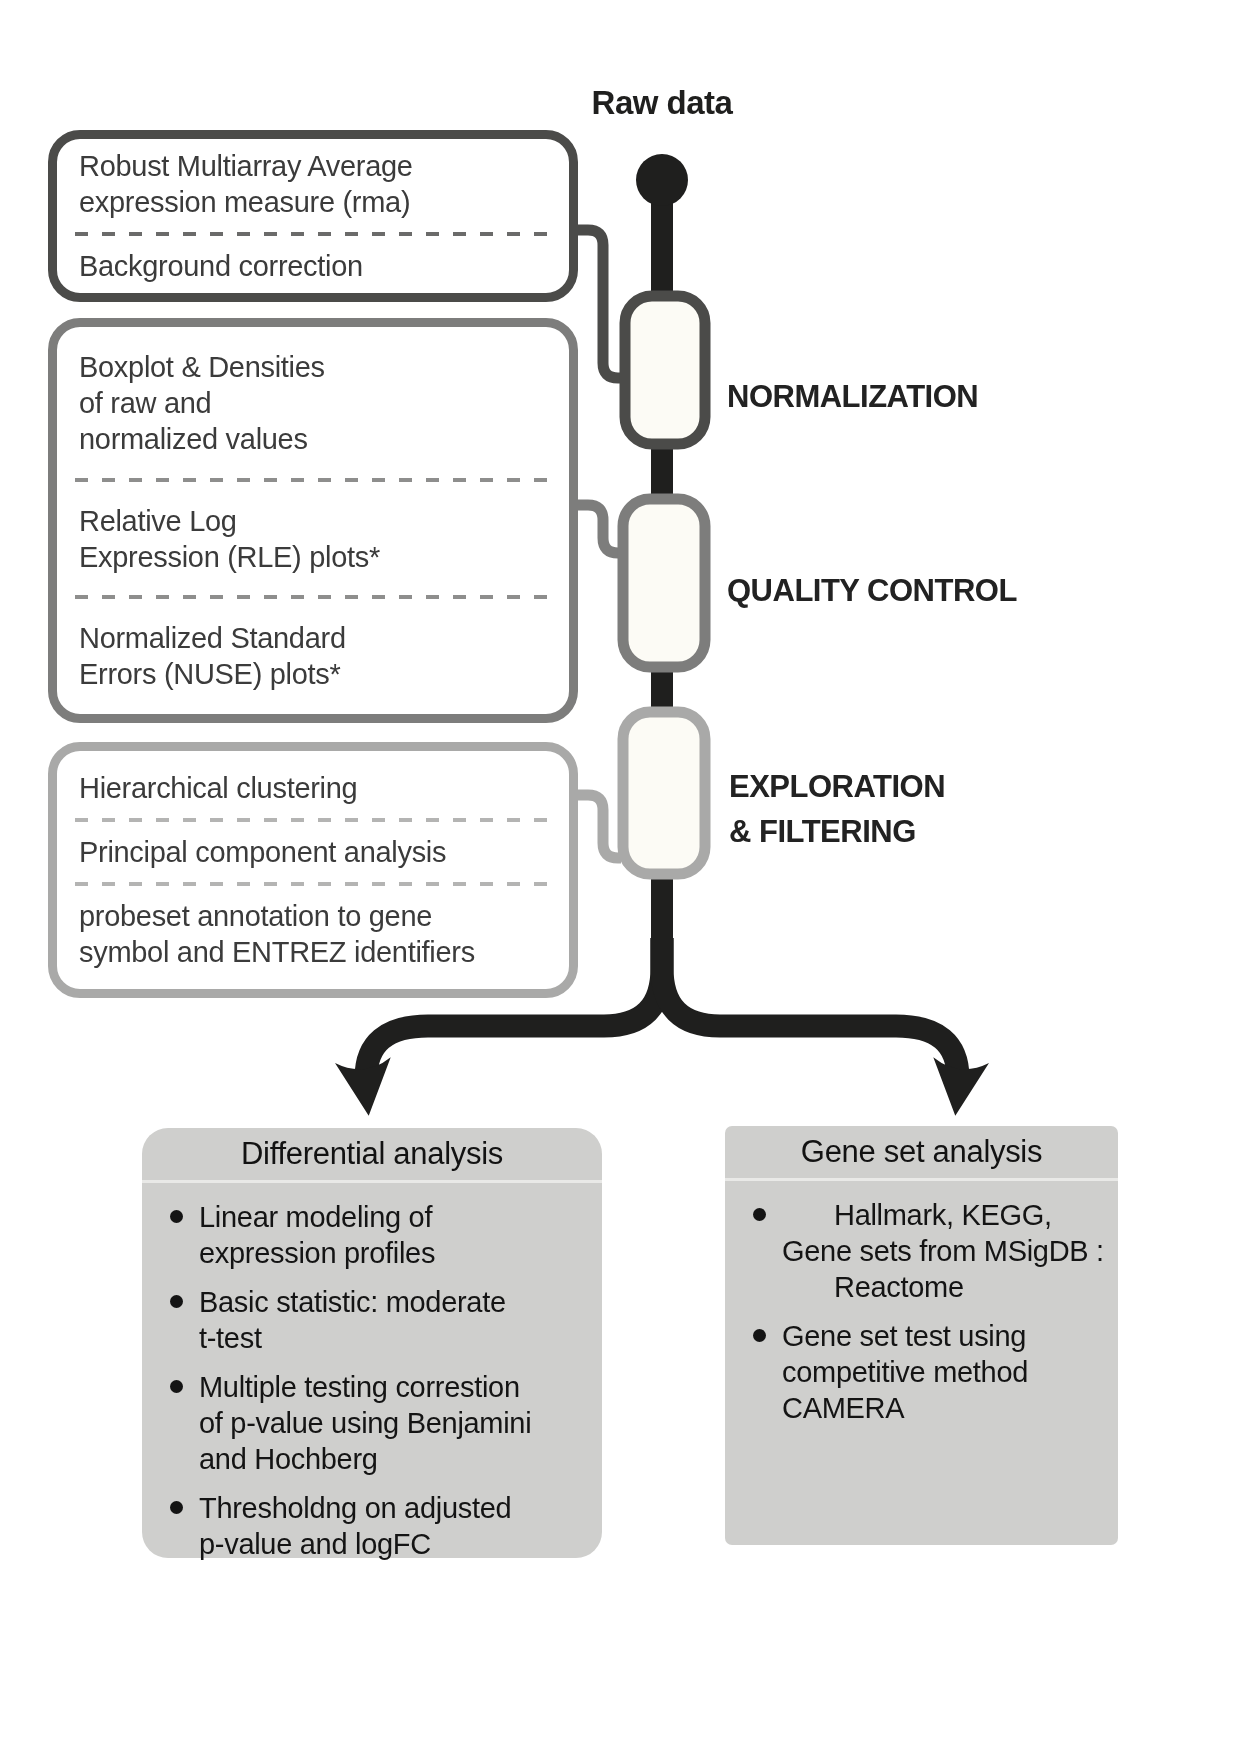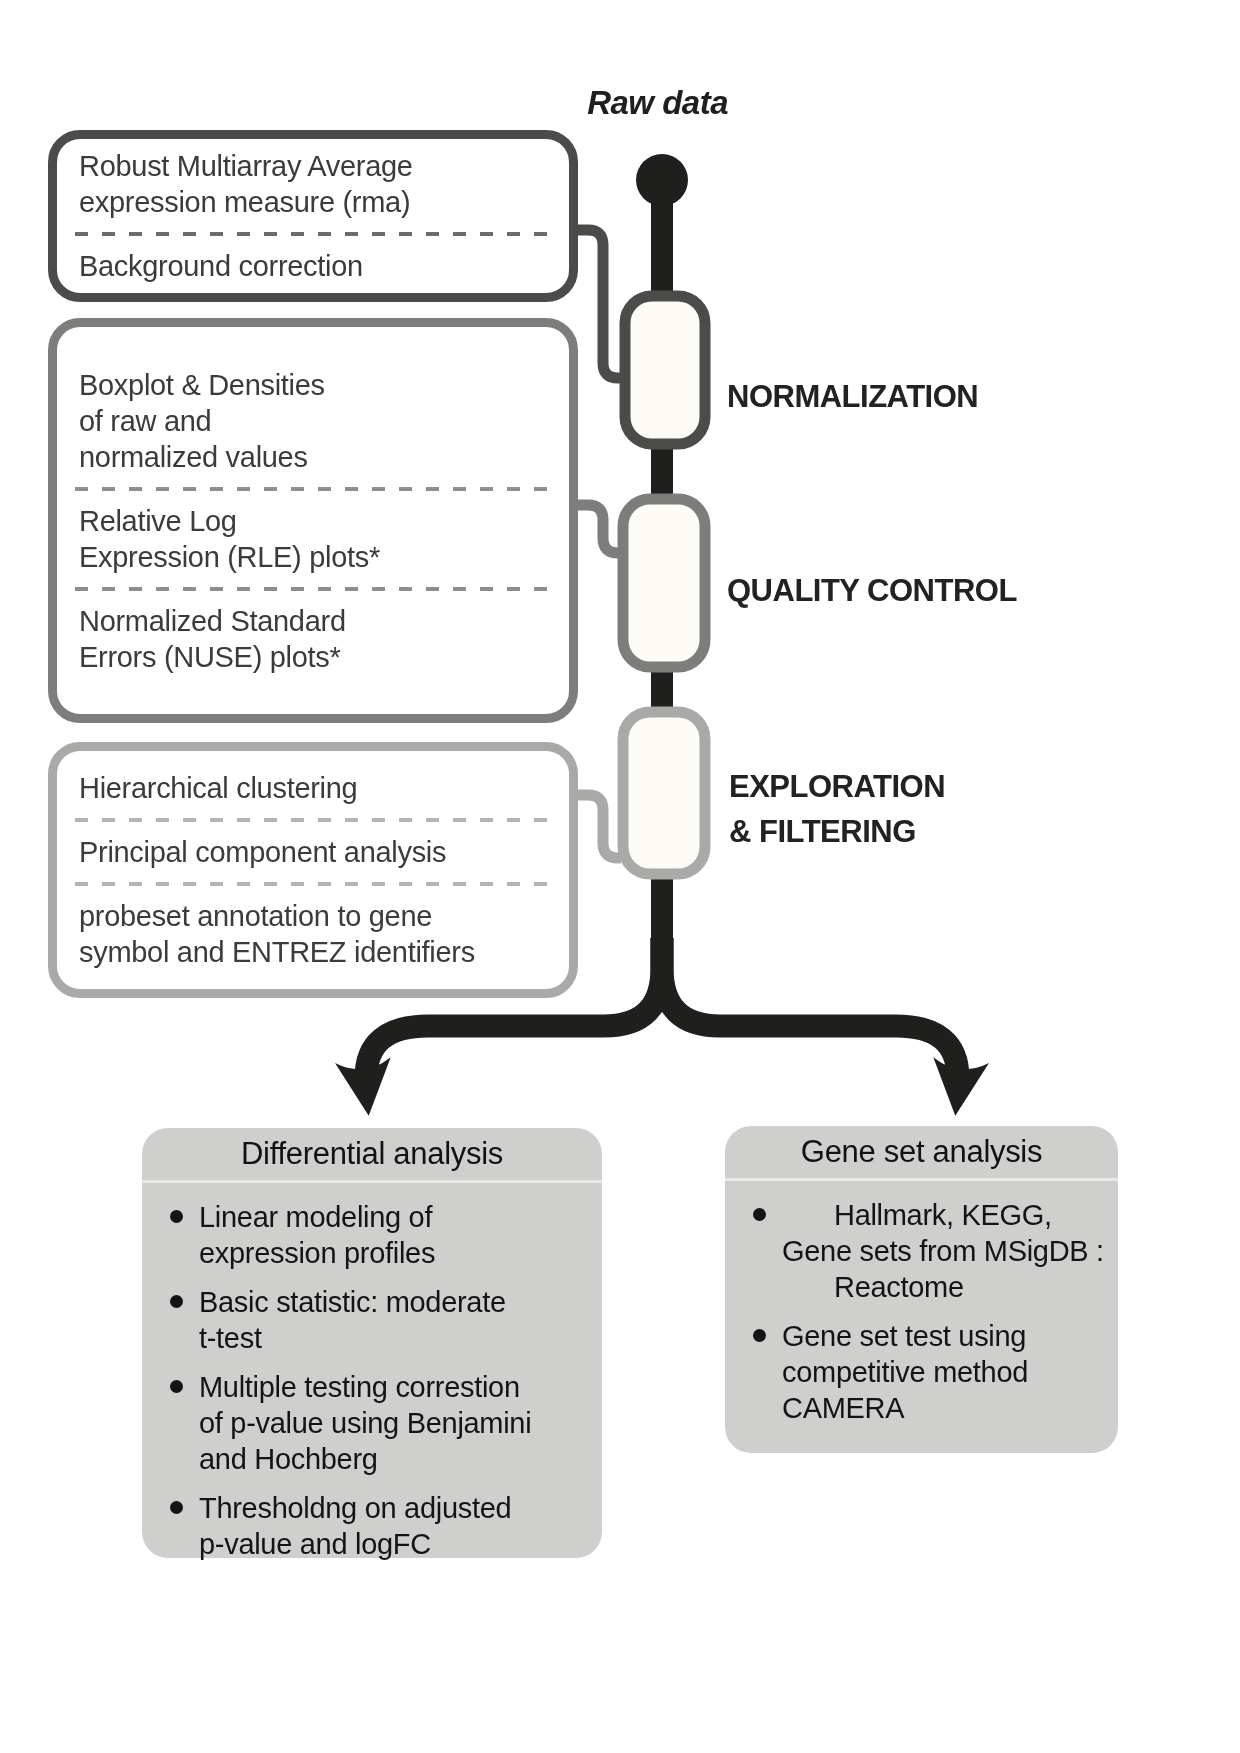--- a/index.html
+++ b/index.html
@@ -13,32 +13,32 @@
   
   :root{
     --ink:#1f1f1e; --box1:#4b4b49; --box2:#7d7d7c; --box3:#a9a9a8;
     --dash1:#6b6b6a; --dash2:#8e8e8d; --dash3:#b4b4b3;
     --node-fill:#fcfbf5; --panel:#cfcfcd; --panel-sep:#e9e9e7;
     --body-text:#3b3b3b; --label:#222222;
   }
 
   
   .raw-data{
-    left:558px;top:84px;width:170px;text-align:right;
-    font-size:33px;font-weight:bold;color:var(--ink);letter-spacing:-0.5px;font-style:italic;
+    left:577px;top:84px;width:170px;text-align:center;
+    font-size:33px;font-weight:bold;color:var(--ink);letter-spacing:-0.5px;
   }
 
   
   .method-box{
     left:48px;width:530px;box-sizing:border-box;
     background:#ffffff;border-radius:32px;
     display:flex;flex-direction:column;justify-content:center;
   }
   .method-box.b1{top:130px;height:172px;border:9px solid var(--box1);padding:0 18px;}
-  .method-box.b2{top:318px;height:405px;border:9px solid var(--box2);padding:24px 18px;}
+  .method-box.b2{top:318px;height:405px;border:9px solid var(--box2);padding:16px 18px;justify-content:space-between;}
   .method-box.b3{top:742px;height:256px;border:9px solid var(--box3);padding:8px 18px;}
   .segment{
     white-space:pre-line;font-size:29px;line-height:36px;color:var(--body-text);
     padding:6px 0 6px 4px;letter-spacing:-0.3px;
   }
   .divider{height:4px;margin:6px 0;}
   .b1 .divider{background:repeating-linear-gradient(90deg,var(--dash1) 0 13px,transparent 13px 27px);}
   .b2 .divider{background:repeating-linear-gradient(90deg,var(--dash2) 0 13px,transparent 13px 27px);}
   .b3 .divider{background:repeating-linear-gradient(90deg,var(--dash3) 0 13px,transparent 13px 27px);}
 
@@ -65,21 +65,21 @@
   .stage-label.s1{left:727px;top:374px;}
   .stage-label.s2{left:727px;top:568px;}
   .stage-label.s3{left:729px;top:764px;}
 
   
   .panel{
     box-sizing:border-box;background:var(--panel);border-radius:26px;
     display:flex;flex-direction:column;
   }
   .panel.left{left:142px;top:1128px;width:460px;height:430px;justify-content:space-between;}
-  .panel.right{left:725px;top:1126px;width:393px;height:327px;}
+  .panel.right{left:725px;top:1126px;width:393px;height:419px;border-radius:7px;}
   .panel-title{
     flex:0 0 auto;height:52px;display:flex;align-items:center;justify-content:center;
     font-size:31px;color:#121212;letter-spacing:-0.3px;
   }
   .panel-sep{flex:0 0 auto;height:3px;background:var(--panel-sep);}
   .bullets{
     list-style:none;margin:0;padding:16px 8px 14px 26px;
     display:flex;flex-direction:column;gap:13px;
   }
   .bullet-item{display:flex;align-items:flex-start;}

